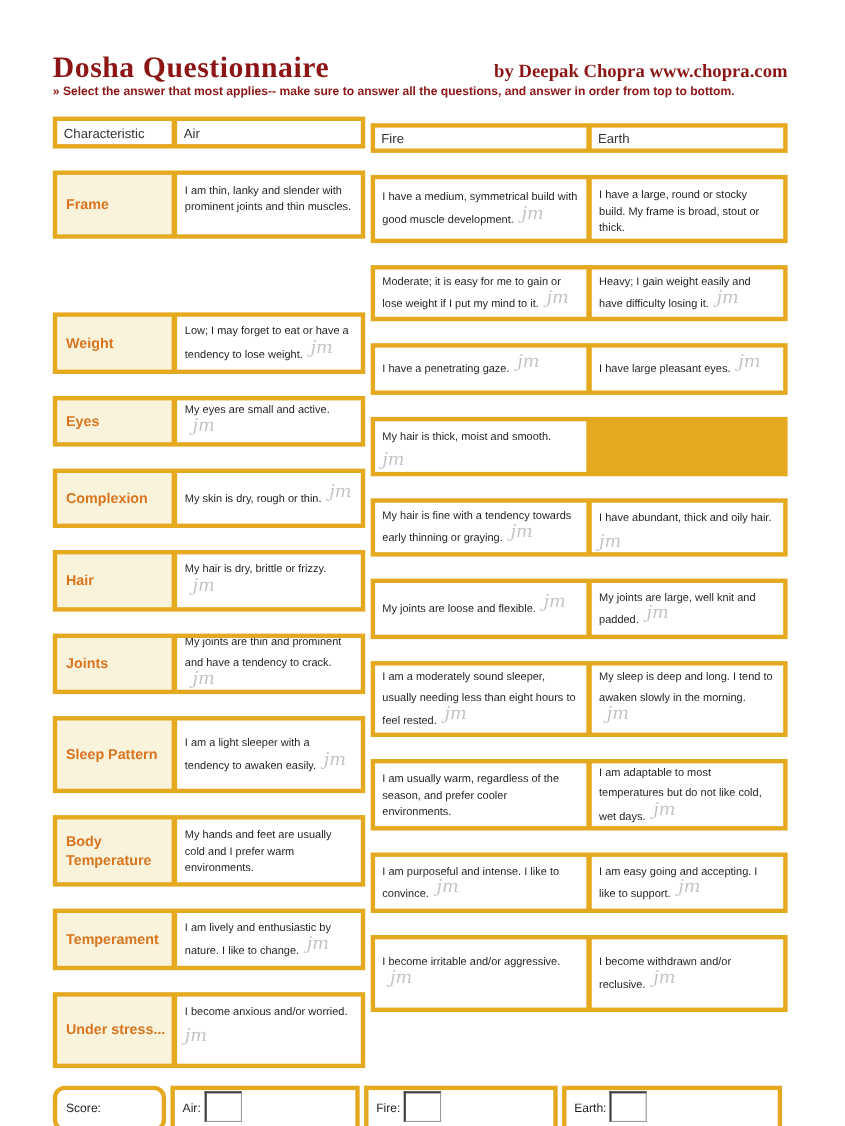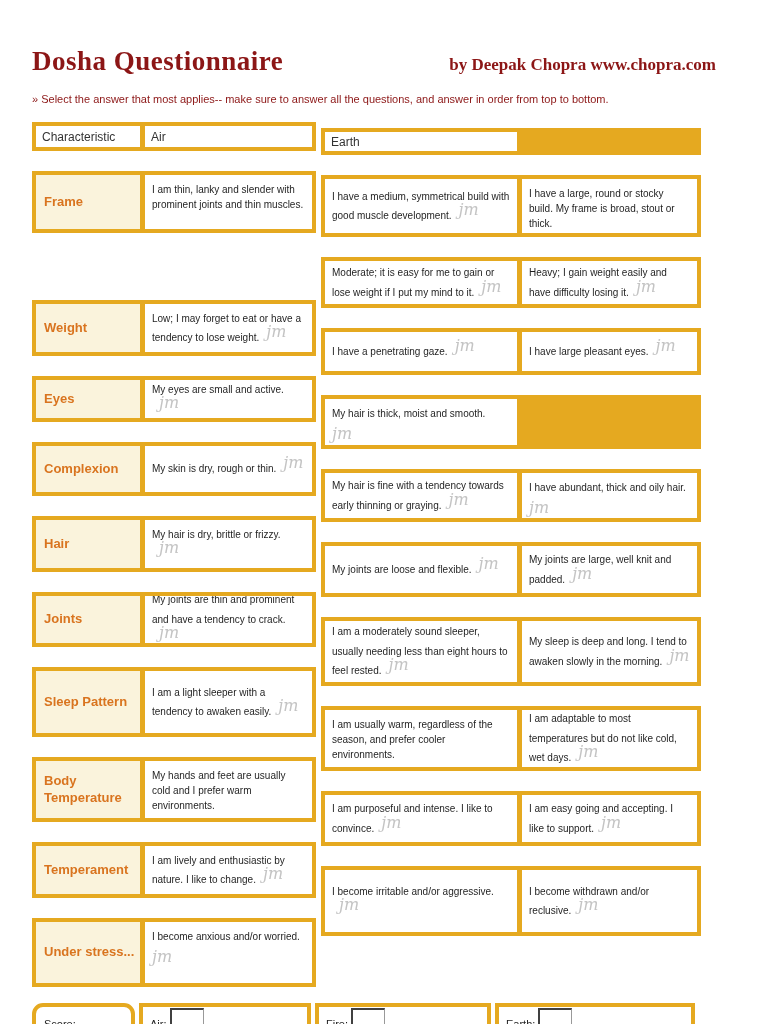--- a/index.html
+++ b/index.html
@@ -11,32 +11,32 @@
     --wm:#C4C4C4;
   }
   *{margin:0;padding:0;box-sizing:border-box;}
   html,body{background:#ffffff;}
   body{
     width:768px;height:1024px;
     font-family:"Liberation Sans", sans-serif;
     color:var(--text);
     overflow:hidden;
   }
-  .page{width:768px;height:1024px;padding:46px 52px 0 32px;background:#fff;}
+  .page{width:768px;height:1024px;padding:46px 52px 0 48px;background:#fff;}
   .doc-header{display:flex;justify-content:space-between;align-items:baseline;}
   .doc-header h1{
     font-family:"Liberation Serif", serif;
     font-size:27px;font-weight:bold;color:var(--maroon);letter-spacing:0.5px;
   }
   .byline{
     font-family:"Liberation Serif", serif;
     font-size:17px;font-weight:bold;color:var(--maroon);
   }
   .instructions{
-    margin-top:16px;font-size:11px;font-weight:normal;color:var(--maroon);
+    font-size:11px;font-weight:bold;color:var(--maroon);
   }
   .tables{display:flex;gap:5px;margin-top:17px;align-items:flex-start;}
   .tbl{display:flex;flex-direction:column;gap:20px;}
   .tbl-left{width:284px;}
   .tbl-right{width:380px;margin-top:6px;}
   .trow{background:var(--gold);display:grid;gap:5px;padding:4px;}
   .tbl-left .trow{grid-template-columns:104px 1fr;}
   .tbl-right .trow{grid-template-columns:192px 1fr;}
   .cell{background:#fff;position:relative;overflow:hidden;}
   .hcell{
@@ -153,20 +153,21 @@
         <div class="trow" style="height: 69px;">
           <div class="cell lcell">Under stress...</div>
           <div class="cell acell wm-below-cell">
             <p><span>I become anxious and/or worried.</span></p>
             <span class="wm wm-below">jm</span>
           </div>
         </div>
       </div>
     <div class="tbl tbl-right" id="tbl-right">
         <div class="trow" style="height: 27px;">
+          <div class="cell hcell">Fire</div>
           <div class="cell hcell">Earth</div>
         </div>
         <div class="trow" style="height: 62px;">
           <div class="cell acell">
             <p><span>I have a medium, symmetrical build with good muscle development.</span><span class="wm wm-inline">jm</span></p>
           </div>
           <div class="cell acell wm-below-cell">
             <p><span>I have a large, round or stocky build. My frame is broad, stout or thick.</span></p>
           </div>
         </div>

